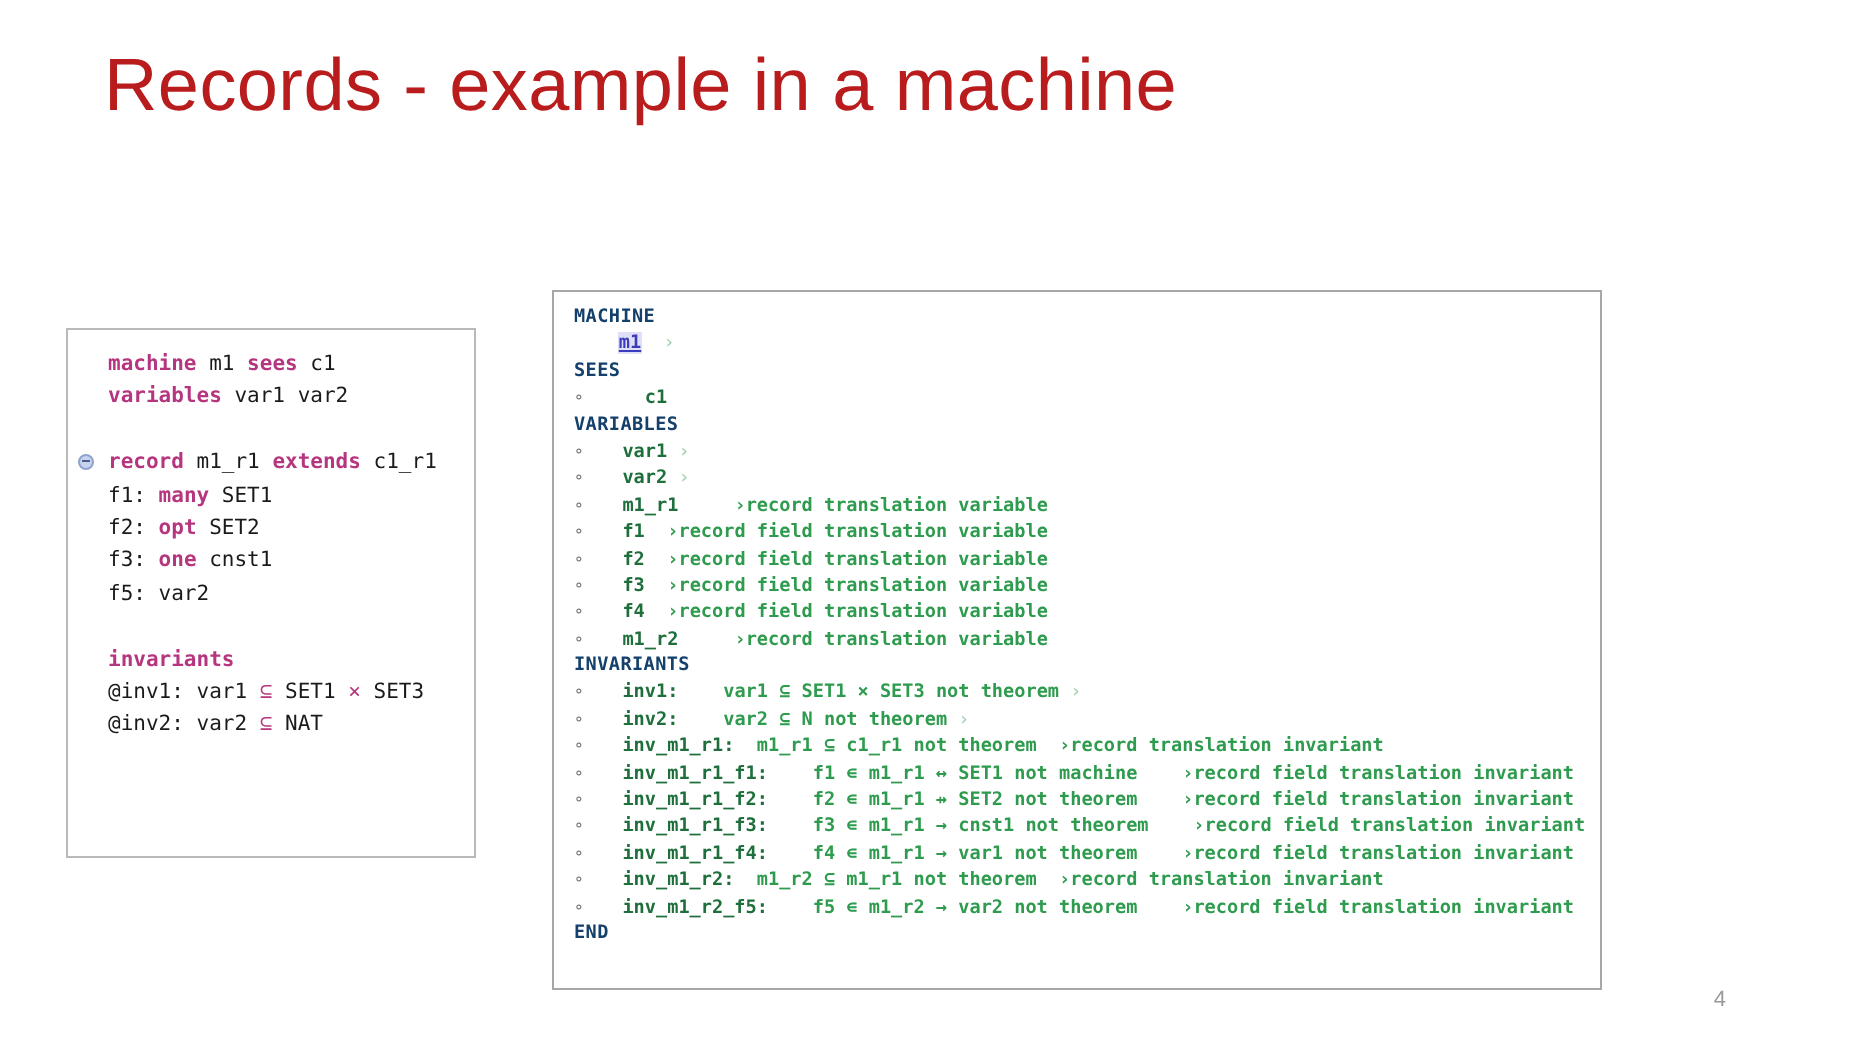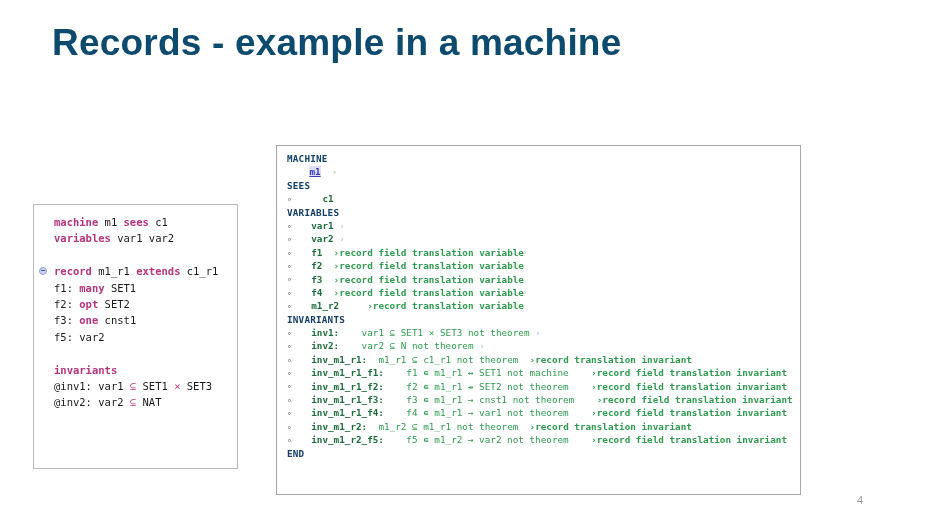--- a/index.html
+++ b/index.html
@@ -14,22 +14,22 @@
     overflow: hidden;
     position: relative;
   }
 
   
   .slide-title {
     position: absolute;
     left: 52px;
     top: 22px;
     font-size: 37px;
-    font-weight: 700;
-    color: #0c4a6e;
+    font-weight: 400;
+    color: #b91c1c;
     letter-spacing: 0.2px;
     white-space: nowrap;
   }
 
   
   .page-number {
     position: absolute;
     right: 73px;
     bottom: 20px;
     font-size: 11px;
@@ -43,21 +43,20 @@
     top: 164px;
     width: 205px;
     height: 265px;
     background: #ffffff;
     border: 1px solid #b9b9b9;
     box-sizing: border-box;
     overflow: hidden;
     font-family: "DejaVu Sans Mono", monospace;
     font-size: 10.5px;
     line-height: 16.4px;
-    margin-top: 40px;
   }
   .left-panel .lp-inner {
     padding: 9px 0 0 0;
   }
   .lp-line {
     white-space: pre;
     padding-left: 20px;
     position: relative;
     height: 16.4px;
     color: #1a1a1a;
@@ -123,21 +122,21 @@
     color: #6b6b6b;
     font-size: 8px;
     vertical-align: middle;
   }
   .rp-name {
     color: #1e6f3c;
     font-weight: bold;
   }
   .rp-expr {
     color: #2e9b4e;
-    font-weight: normal;
+    font-weight: bold;
   }
   .rp-comment {
     color: #2e9b4e;
     font-weight: bold;
   }
   .rp-chev {
     color: #9fcfae;
   }
   .rp-link {
     color: #3b3bbb;
@@ -171,20 +170,21 @@
 
 <div class="right-panel">
   <div class="rp-inner">
       <div class="rp-line"><span class="rp-section">MACHINE</span></div>
       <div class="rp-line"><span>    </span><span class="rp-link">m1</span><span class="rp-chev">  ›</span></div>
       <div class="rp-line"><span class="rp-section">SEES</span></div>
       <div class="rp-line"><span class="rp-bullet">∘</span><span>    </span><span class="rp-name">c1</span></div>
       <div class="rp-line"><span class="rp-section">VARIABLES</span></div>
       <div class="rp-line"><span class="rp-bullet">∘</span><span>  </span><span class="rp-name">var1</span><span class="rp-chev"> ›</span></div>
       <div class="rp-line"><span class="rp-bullet">∘</span><span>  </span><span class="rp-name">var2</span><span class="rp-chev"> ›</span></div>
+      <div class="rp-line"><span class="rp-bullet">∘</span><span>  </span><span class="rp-name">m1_r1</span><span>     </span><span class="rp-comment">›</span><span class="rp-comment">record translation variable</span></div>
       <div class="rp-line"><span class="rp-bullet">∘</span><span>  </span><span class="rp-name">f1</span><span>  </span><span class="rp-comment">›</span><span class="rp-comment">record field translation variable</span></div>
       <div class="rp-line"><span class="rp-bullet">∘</span><span>  </span><span class="rp-name">f2</span><span>  </span><span class="rp-comment">›</span><span class="rp-comment">record field translation variable</span></div>
       <div class="rp-line"><span class="rp-bullet">∘</span><span>  </span><span class="rp-name">f3</span><span>  </span><span class="rp-comment">›</span><span class="rp-comment">record field translation variable</span></div>
       <div class="rp-line"><span class="rp-bullet">∘</span><span>  </span><span class="rp-name">f4</span><span>  </span><span class="rp-comment">›</span><span class="rp-comment">record field translation variable</span></div>
       <div class="rp-line"><span class="rp-bullet">∘</span><span>  </span><span class="rp-name">m1_r2</span><span>     </span><span class="rp-comment">›</span><span class="rp-comment">record translation variable</span></div>
       <div class="rp-line"><span class="rp-section">INVARIANTS</span></div>
       <div class="rp-line"><span class="rp-bullet">∘</span><span>  </span><span class="rp-name">inv1:</span><span>    </span><span class="rp-expr">var1 ⊆ SET1 × SET3 not theorem</span><span class="rp-chev"> ›</span></div>
       <div class="rp-line"><span class="rp-bullet">∘</span><span>  </span><span class="rp-name">inv2:</span><span>    </span><span class="rp-expr">var2 ⊆ N not theorem</span><span class="rp-chev"> ›</span></div>
       <div class="rp-line"><span class="rp-bullet">∘</span><span>  </span><span class="rp-name">inv_m1_r1:</span><span>  </span><span class="rp-expr">m1_r1 ⊆ c1_r1 not theorem</span><span>  </span><span class="rp-comment">›</span><span class="rp-comment">record translation invariant</span></div>
       <div class="rp-line"><span class="rp-bullet">∘</span><span>  </span><span class="rp-name">inv_m1_r1_f1:</span><span>    </span><span class="rp-expr">f1 ∊ m1_r1 ↔ SET1 not machine</span><span>    </span><span class="rp-comment">›</span><span class="rp-comment">record field translation invariant</span></div>

